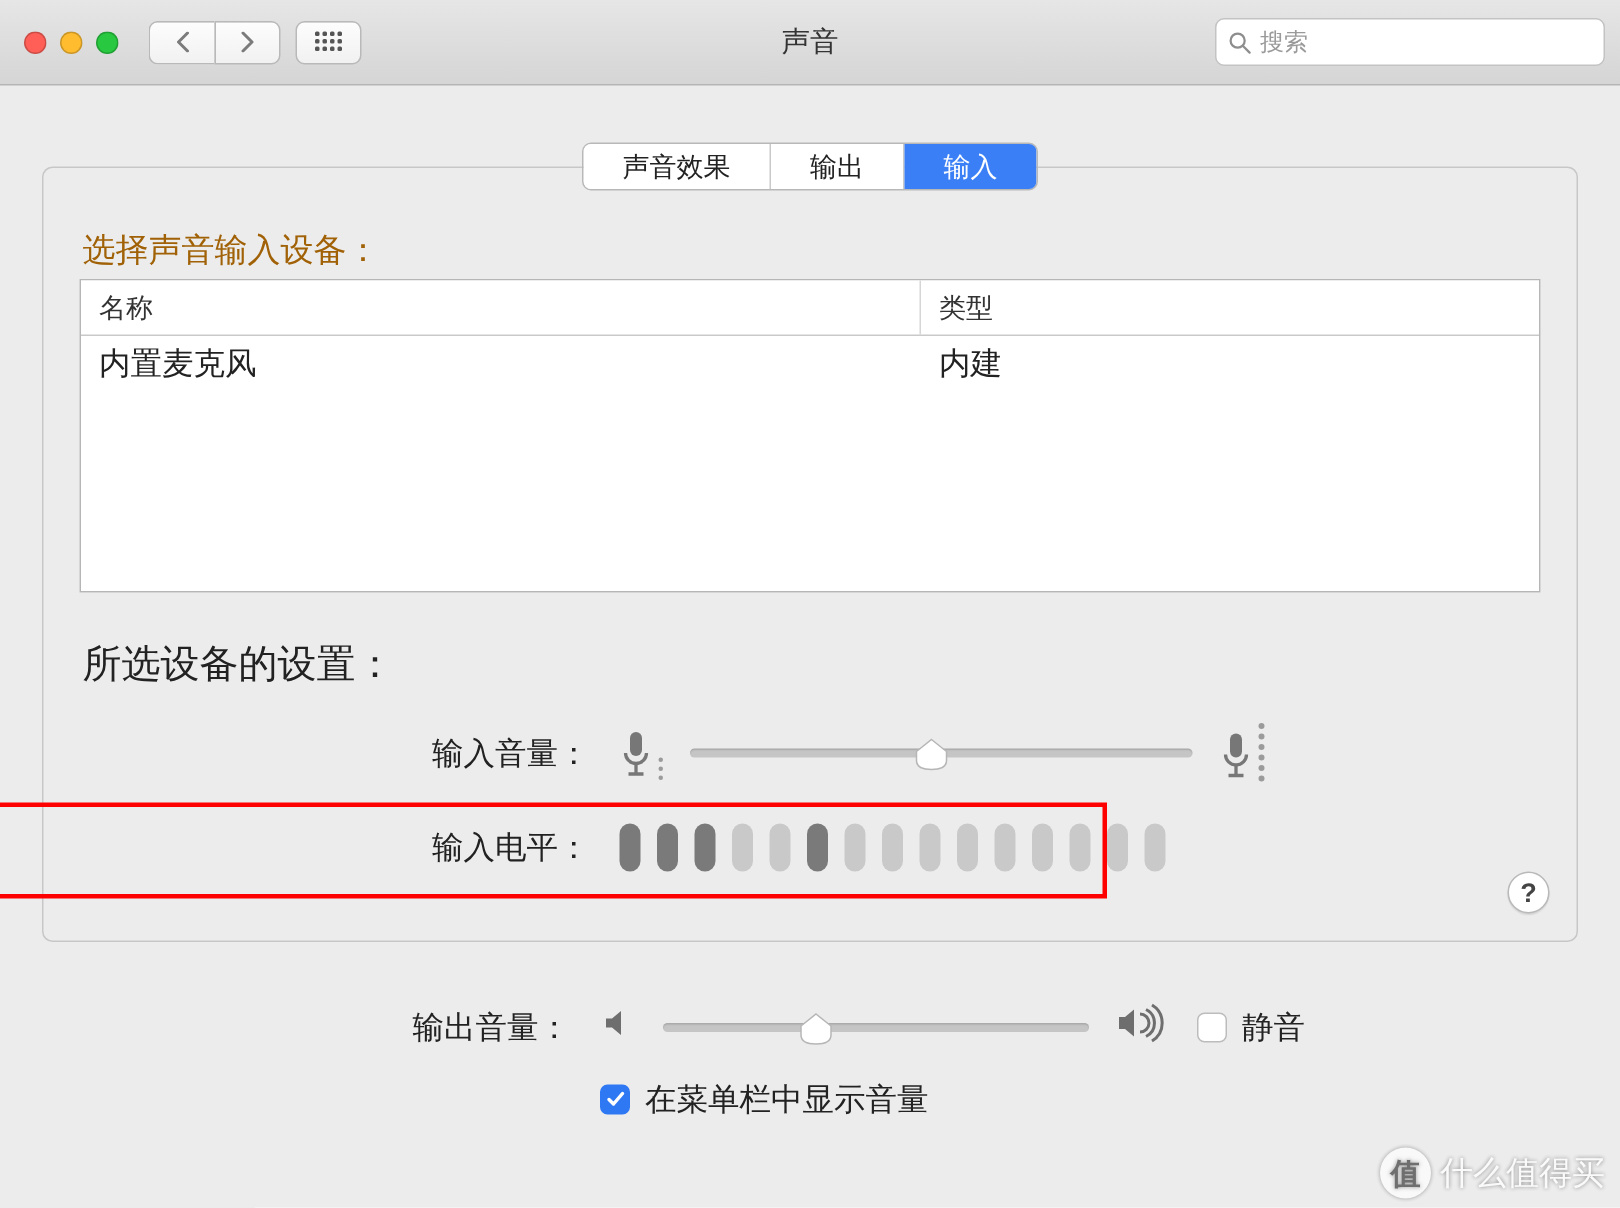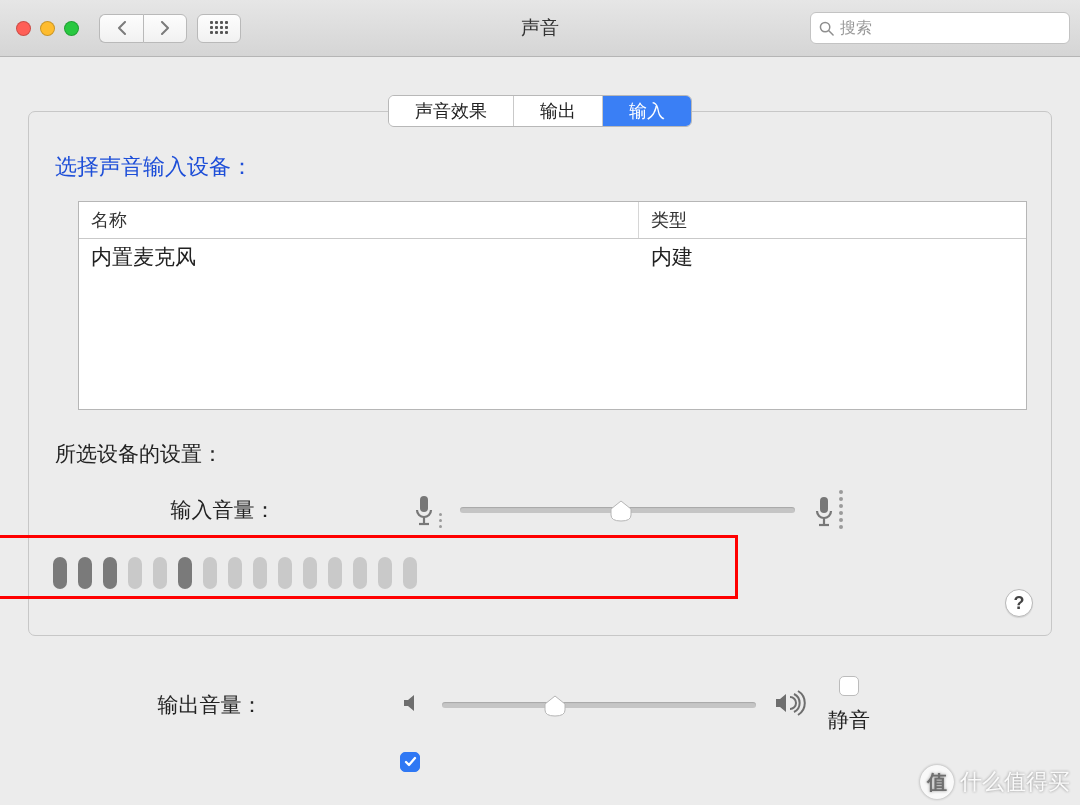--- a/index.html
+++ b/index.html
@@ -99,29 +99,28 @@
   
   .panel{
     margin:-16px 28px 0 28px;
     border:1px solid #c7c7c7;
     border-radius:7px;
     background:#ececec;
     padding: 40px 24px 26px 24px;
     position:relative;
   }
   .section-heading{
-    font-size:22px; color:#1d4ed8;
-    margin: 0 0 19px 2px;
+    font-size:22px; color:#a16207;
+    margin: 0 0 4px 2px;
   }
   
   .device-table{
     border:1px solid #b6b6b6;
     background:#fff;
     font-size:20px;
-    margin-left:25px;
   }
   .dt-header{
     display:flex;
     background:#fff;
     border-bottom:1px solid #c9c9c9;
   }
   .dt-header .col{
     padding:6px 12px;
     color:#333;
     font-size:18px;
@@ -135,32 +134,32 @@
     padding:4px 12px;
     font-size:21px;
   }
   .dt-row.selected{
     background:#dcdcdc;
   }
   .col.name{ flex: 0 0 560px; }
   .col.type{ flex: 1; }
 
   .subheading{
-    font-size:21px; color:#222;
+    font-size:26px; color:#222;
     margin:30px 0 22px 2px;
   }
 
   
   .form-row{
     display:flex; align-items:center;
     margin:0 0 28px 0;
   }
   .form-label{
     width:360px;
-    text-align:center;
+    text-align:right;
     font-size:21px;
     padding-right:20px;
   }
   .slider-wrap{
     display:flex; align-items:center;
     flex:1;
   }
   .mic-icon{
     display:flex; align-items:flex-end;
     color:#7a7a7a;
@@ -381,20 +380,21 @@
               <span></span>
               <span></span>
               <span></span>
               <span></span>
             </span>
         </span>
       </div>
     </div>
 
     <div class="form-row level-row" style="margin-bottom:20px;">
+      <div class="form-label">输入电平：</div>
       <div class="meter" id="levelMeter">
           <div class="bar on"></div>
           <div class="bar on"></div>
           <div class="bar on"></div>
           <div class="bar"></div>
           <div class="bar"></div>
           <div class="bar on"></div>
           <div class="bar"></div>
           <div class="bar"></div>
           <div class="bar"></div>
@@ -429,35 +429,36 @@
           </div>
         </div>
         <span class="speaker-icon">
           <svg width="36" height="28" viewBox="0 0 36 28">
             <path d="M2 10 h4 l6 -5 v18 l-6 -5 h-4 z" fill="#6e6e6e"></path>
             <path d="M16 8 a6 6 0 0 1 0 12" stroke="#6e6e6e" stroke-width="2" fill="none"></path>
             <path d="M20 5 a10 10 0 0 1 0 18" stroke="#6e6e6e" stroke-width="2" fill="none"></path>
             <path d="M24 2 a14 14 0 0 1 0 24" stroke="#6e6e6e" stroke-width="2" fill="none"></path>
           </svg>
         </span>
-        <div class="checkbox" style="margin-left:18px;flex-direction:column;">
+        <div class="checkbox" style="margin-left:18px;">
           <div class="cb"></div>
           <span>静音</span>
         </div>
       </div>
     </div>
 
     <div class="form-row" style="margin-bottom:0;">
       <div class="form-label"></div>
       <div class="checkbox">
         <div class="cb checked">
           <svg width="13" height="12" viewBox="0 0 13 12">
               <path d="M2 6 l3 3 l6 -7" stroke="#fff" stroke-width="2.3" fill="none" stroke-linecap="round" stroke-linejoin="round"></path>
             </svg>
         </div>
+        <span>在菜单栏中显示音量</span>
       </div>
     </div>
   </div>
 
   <div class="wm">
     <div class="wm-badge">值</div>
     <span>什么值得买</span>
   </div>
 </div>
 

